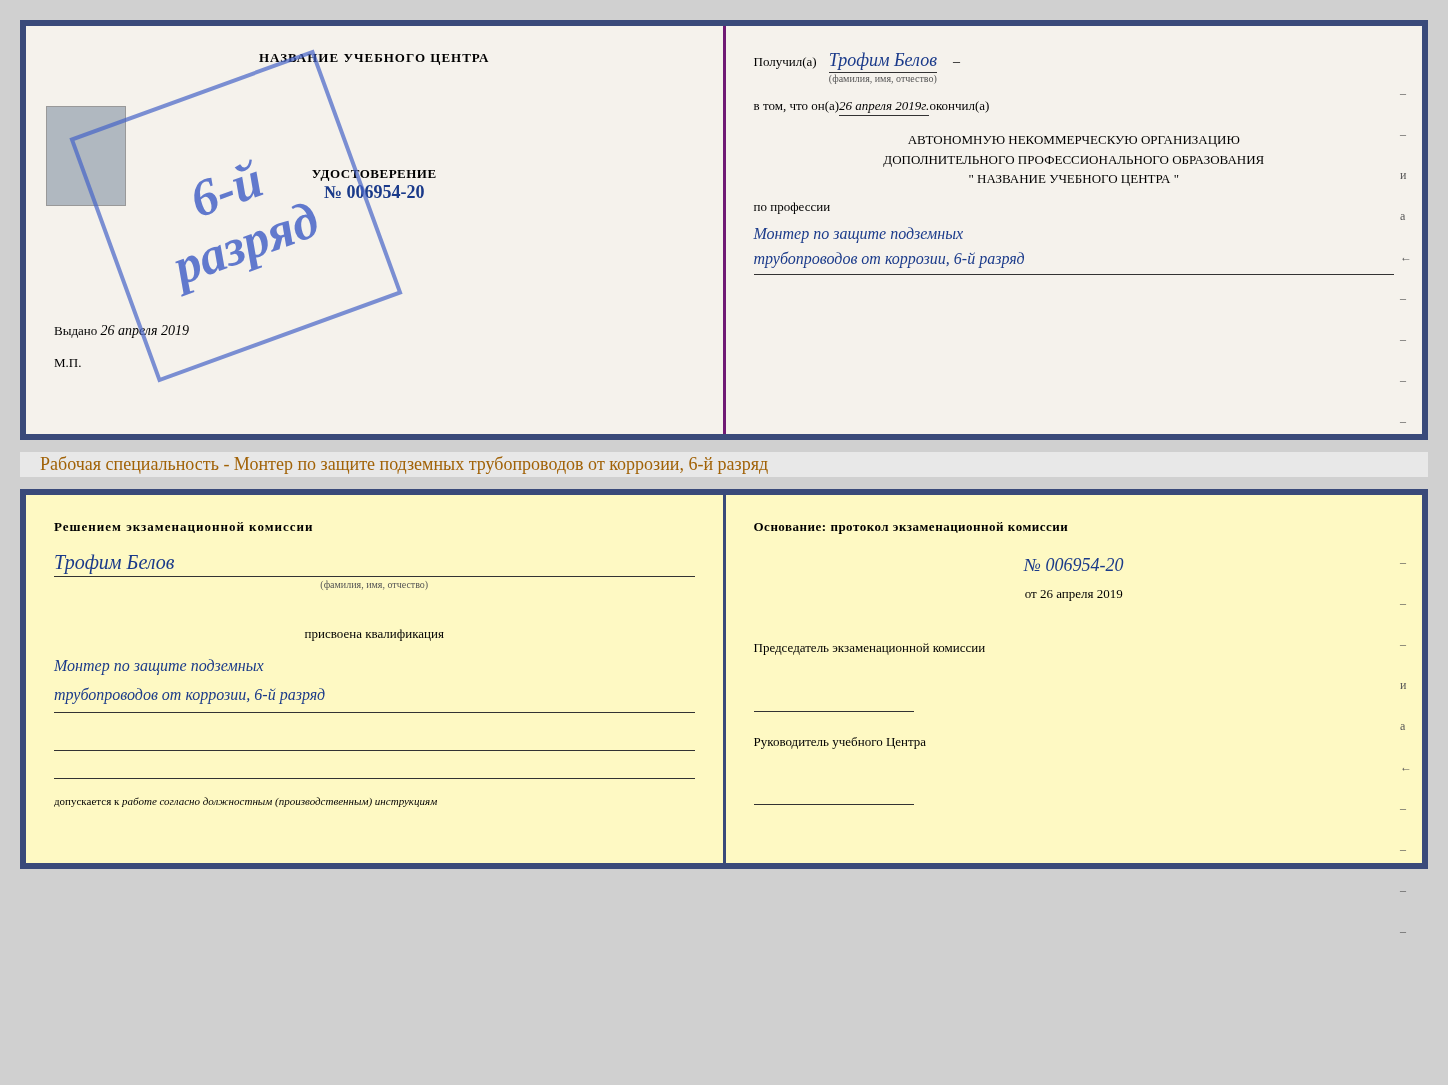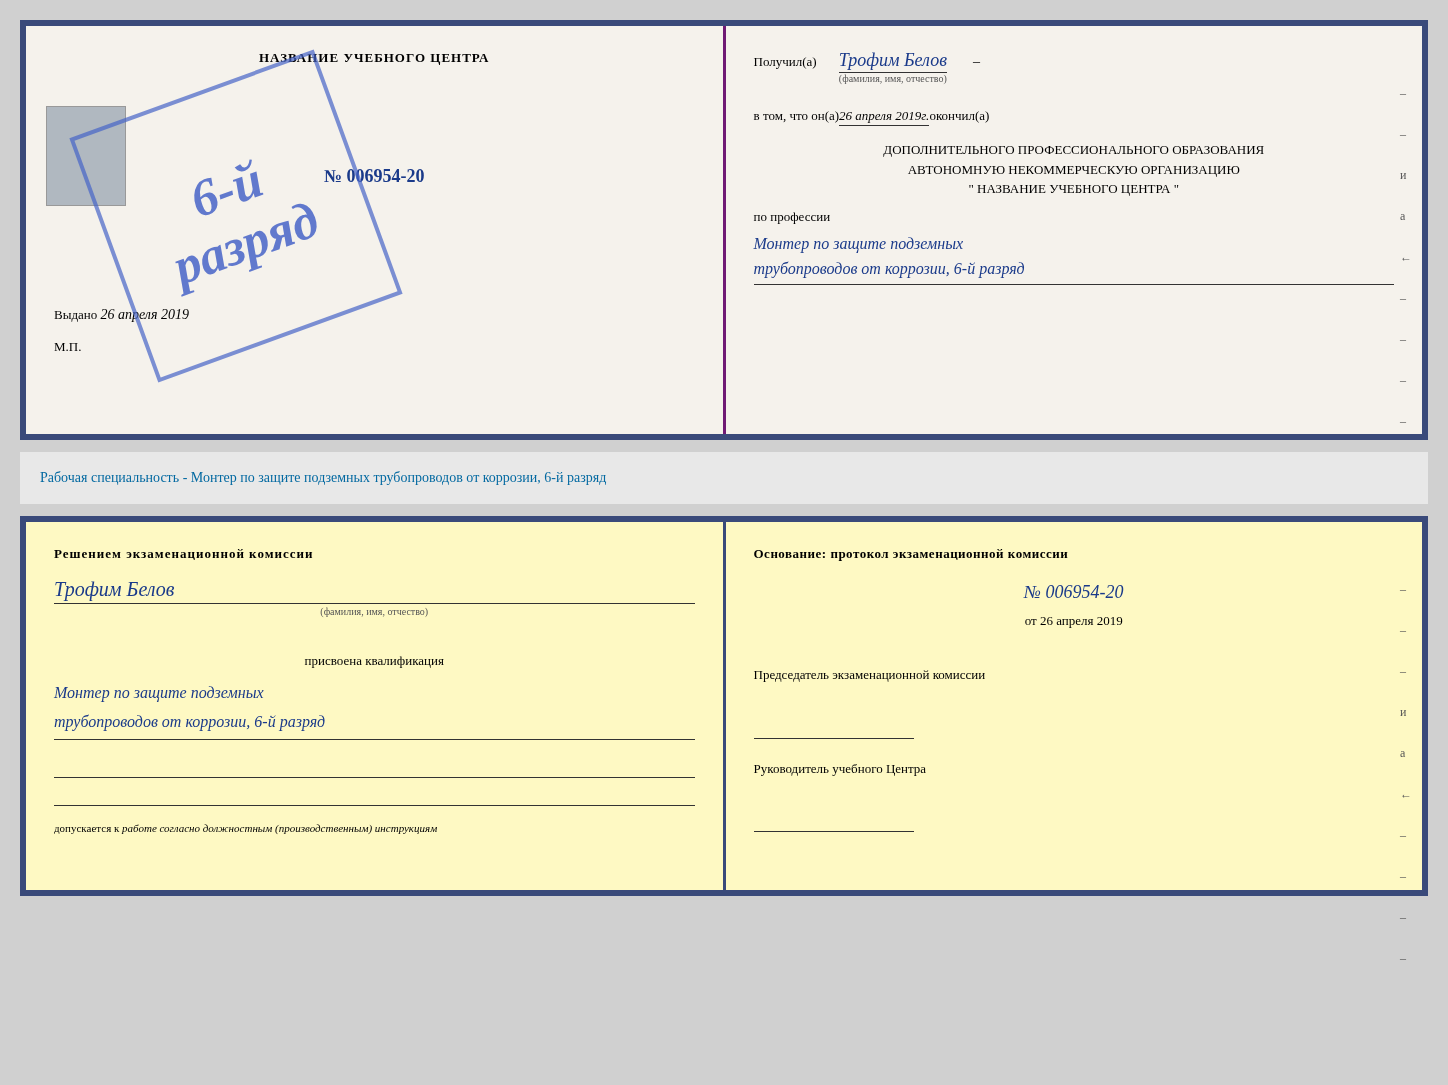--- a/index.html
+++ b/index.html
@@ -118,22 +118,22 @@
       width: 80px;
       height: 100px;
       background: #b0b8c0;
       border: 1px solid #999;
     }
 
     
     .doc-right .recipient-line {
       display: flex;
       align-items: baseline;
-      gap: 22px;
-      margin-bottom: 24px;
+      gap: 12px;
+      margin-bottom: 14px;
     }
 
     .doc-right .recipient-label {
       font-size: 13px;
     }
 
     .doc-right .recipient-name {
       font-size: 18px;
       font-family: 'Georgia', serif;
       font-style: italic;
@@ -203,23 +203,23 @@
       display: flex;
       flex-direction: column;
       gap: 26px;
       font-size: 12px;
       color: #555;
     }
 
     
     .middle-text {
       background: #e8e8e8;
-      padding: 18px 20px;
-      font-size: 14px;
-      color: #0369a1;
+      padding: 2px 20px;
+      font-size: 18px;
+      color: #a16207;
     }
 
     
     .doc-bottom {
       display: flex;
       border: 6px solid #3a4a7a;
       background: #fef9c3;
       min-height: 380px;
     }
 
@@ -362,20 +362,21 @@
     <div class="doc-left">
       <div class="doc-center-title">НАЗВАНИЕ УЧЕБНОГО ЦЕНТРА</div>
 
       <div class="photo-placeholder"></div>
 
       <div class="stamp">
         <span class="stamp-text">6-й<br>разряд</span>
       </div>
 
       <div class="cert-num-block">
+        <div class="cert-label">УДОСТОВЕРЕНИЕ</div>
         <div class="cert-num">
           <span>№</span> <span>006954-20</span>
         </div>
       </div>
 
       <div class="cert-issued">
         <span class="cert-issued-label">Выдано</span>
         <span class="cert-issued-date">26 апреля 2019</span>
       </div>
 
@@ -393,22 +394,22 @@
         <span class="dash">–</span>
       </div>
 
       <div class="date-line">
         <span>в том, что он(а)</span>
         <span class="date-val">26 апреля 2019г.</span>
         <span>окончил(а)</span>
       </div>
 
       <div class="org-block">
+        <div class="center-text">АВТОНОМНУЮ НЕКОММЕРЧЕСКУЮ ОРГАНИЗАЦИЮ</div>
         <div class="center-text">ДОПОЛНИТЕЛЬНОГО ПРОФЕССИОНАЛЬНОГО ОБРАЗОВАНИЯ</div>
-        <div class="center-text">АВТОНОМНУЮ НЕКОММЕРЧЕСКУЮ ОРГАНИЗАЦИЮ</div>
         <div class="center-text">"   НАЗВАНИЕ УЧЕБНОГО ЦЕНТРА   "</div>
       </div>
 
       <div class="profession-label">по профессии</div>
       <div class="profession-val">
         <div>Монтер по защите подземных</div>
         <div>трубопроводов от коррозии, 6-й разряд</div>
       </div>
 
       <div class="side-dashes">

